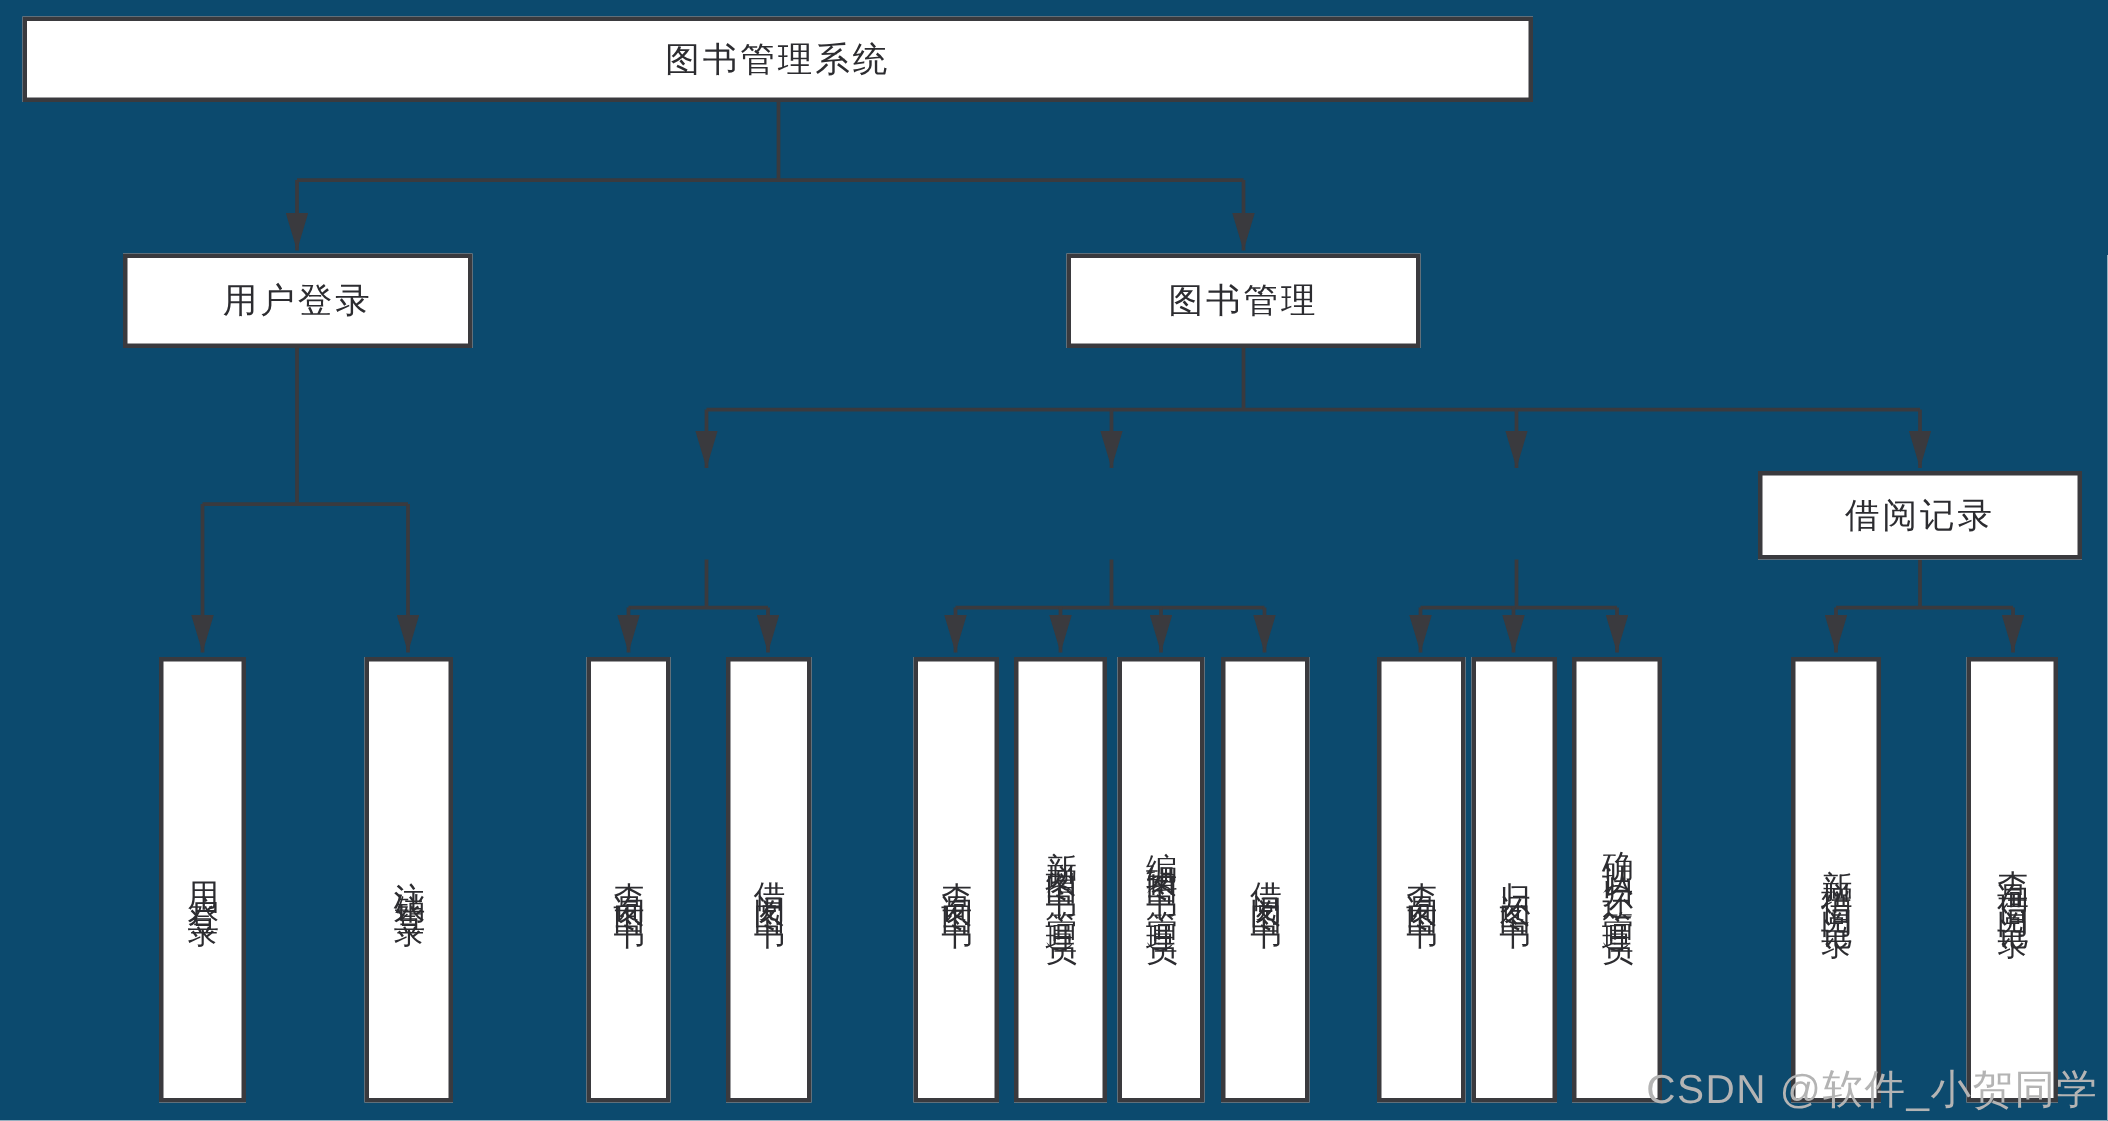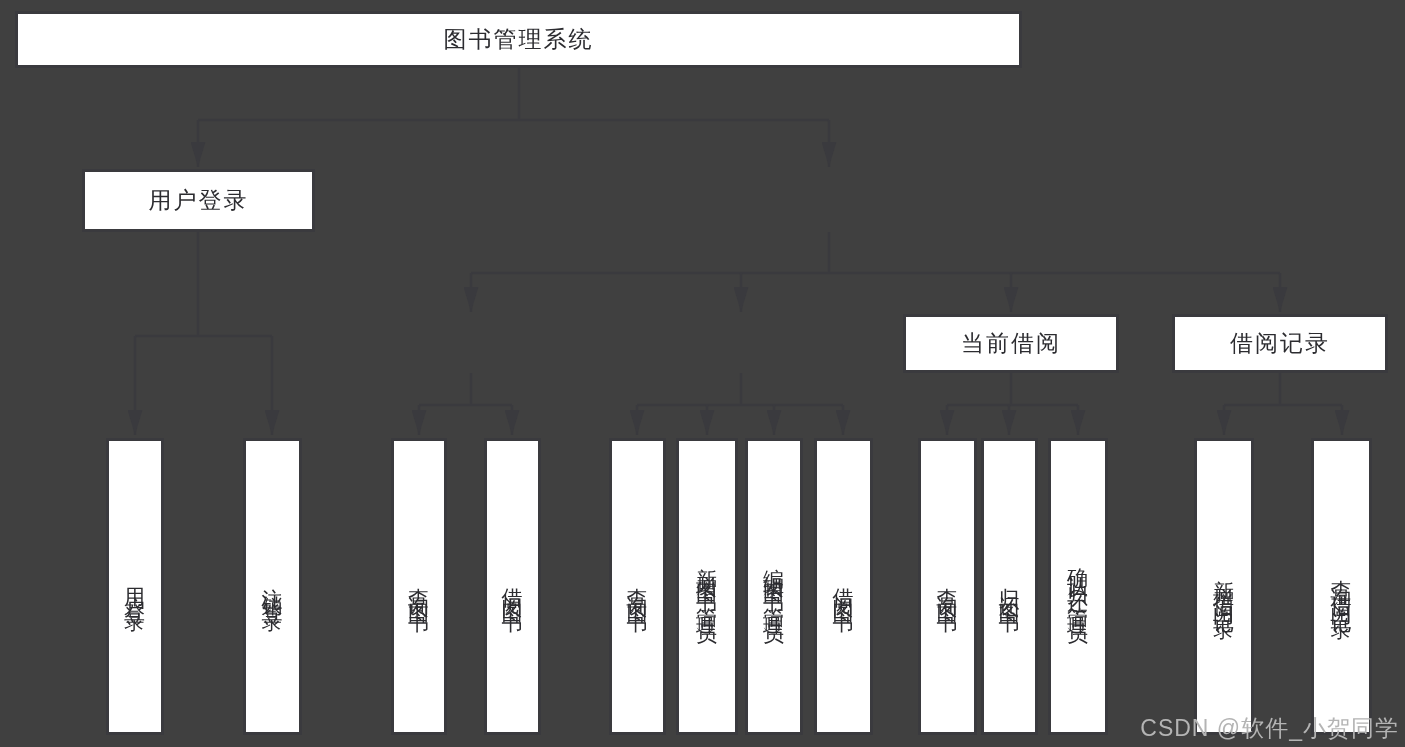--- a/index.html
+++ b/index.html
@@ -1,20 +1,20 @@
 <!DOCTYPE html>
 <html><head>
 <meta charset="utf-8">
 <style>
   html, body { margin: 0; padding: 0; background: #ffffff; }
   .canvas {
     position: relative;
     width: 1405px;
     height: 747px;
-    background: #404040;
+    background: #0c4a6e;
     font-family: "Liberation Sans", sans-serif;
     overflow: hidden;
   }
   .connectors {
     position: absolute;
     left: 0; top: 0;
     width: 1405px; height: 747px;
     pointer-events: none;
   }
   .box, .vbox {
@@ -36,21 +36,21 @@
     writing-mode: vertical-rl;
     text-orientation: mixed;
     font-size: 21px;
     letter-spacing: 8px;
     line-height: 1;
   }
   .watermark {
     position: absolute;
     right: 6px;
     bottom: 3px;
-    font-size: 23px;
+    font-size: 27px;
     color: #b4b4b4;
     letter-spacing: 1px;
     white-space: nowrap;
     z-index: 5;
   }
 </style>
 </head>
 <body>
 
 <div class="canvas">
@@ -98,24 +98,24 @@
     </g>
   </svg>
 
   <div class="box" style="left:15px; top:11px; width:1007px; height:57px;">
     <span class="lbl">图书管理系统</span>
   </div>
 
   <div class="box" style="left:82px; top:169px; width:233px; height:63px;">
     <span class="lbl">用户登录</span>
   </div>
+  <div class="box" style="left:711px; top:169px; width:236px; height:63px;">
+    <span class="lbl">图书管理</span>
+  </div>
 
-  <div class="box" style="left:903px; top:314px; width:216px; height:59px;">
-    <span class="lbl">当前借阅</span>
-  </div>
   <div class="box" style="left:1172px; top:314px; width:216px; height:59px;">
     <span class="lbl">借阅记录</span>
   </div>
 
   <div class="vbox" style="left:106px; top:438px; width:58px; height:297px;">
     <span class="lbl">用户登录</span>
   </div>
   <div class="vbox" style="left:243px; top:438px; width:59px; height:297px;">
     <span class="lbl">注销登录</span>
   </div>

